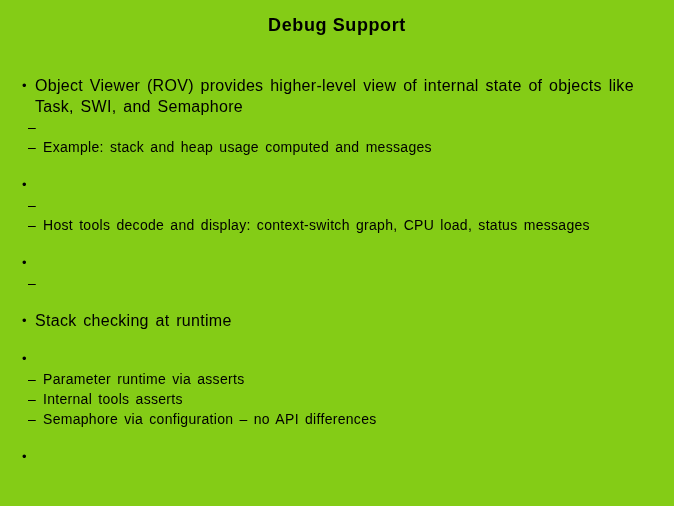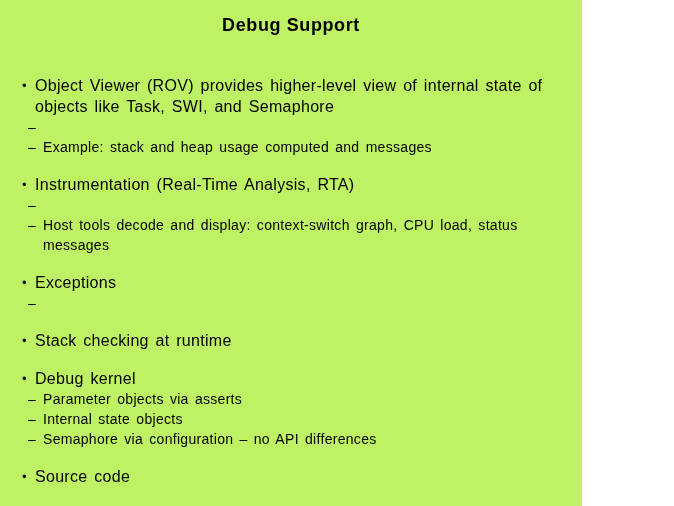--- a/index.html
+++ b/index.html
@@ -2,23 +2,23 @@
 <html><head>
 <meta charset="utf-8">
 <style>
   html, body {
     margin: 0;
     padding: 0;
     background: #ffffff;
   }
   .slide {
     position: relative;
-    width: 582px;
+    width: 674px;
     height: 506px;
-    background: #bef264;
+    background: #84cc16;
     color: #000000;
     font-family: "Liberation Sans", sans-serif;
     overflow: hidden;
     box-sizing: border-box;
   }
   .slide-title {
     padding-top: 13px;
     text-align: center;
     font-size: 18px;
     font-weight: bold;
@@ -88,68 +88,64 @@
       </div>
       <div class="l2">
         <span class="marker">–</span>
         <span class="text">Example: stack and heap usage computed and messages</span>
       </div>
     </div>
 
     <div class="group">
       <div class="l1">
         <span class="marker">•</span>
-        <span class="text">Instrumentation (Real-Time Analysis, RTA)</span>
       </div>
       <div class="l2">
         <span class="marker">–</span>
       </div>
       <div class="l2">
         <span class="marker">–</span>
         <span class="text">Host tools decode and display: context-switch graph, CPU load, status messages</span>
       </div>
     </div>
 
     <div class="group">
       <div class="l1">
         <span class="marker">•</span>
-        <span class="text">Exceptions</span>
       </div>
       <div class="l2">
         <span class="marker">–</span>
       </div>
     </div>
 
     <div class="group">
       <div class="l1">
         <span class="marker">•</span>
         <span class="text">Stack checking at runtime</span>
       </div>
     </div>
 
     <div class="group">
       <div class="l1">
         <span class="marker">•</span>
-        <span class="text">Debug kernel</span>
       </div>
       <div class="l2">
         <span class="marker">–</span>
-        <span class="text">Parameter objects via asserts</span>
+        <span class="text">Parameter runtime via asserts</span>
       </div>
       <div class="l2">
         <span class="marker">–</span>
-        <span class="text">Internal  state objects</span>
+        <span class="text">Internal  tools asserts</span>
       </div>
       <div class="l2">
         <span class="marker">–</span>
         <span class="text">Semaphore via configuration – no API differences</span>
       </div>
     </div>
 
     <div class="group">
       <div class="l1">
         <span class="marker">•</span>
-        <span class="text">Source code</span>
       </div>
     </div>
 
   </div>
 </div>
 
 </body></html>

